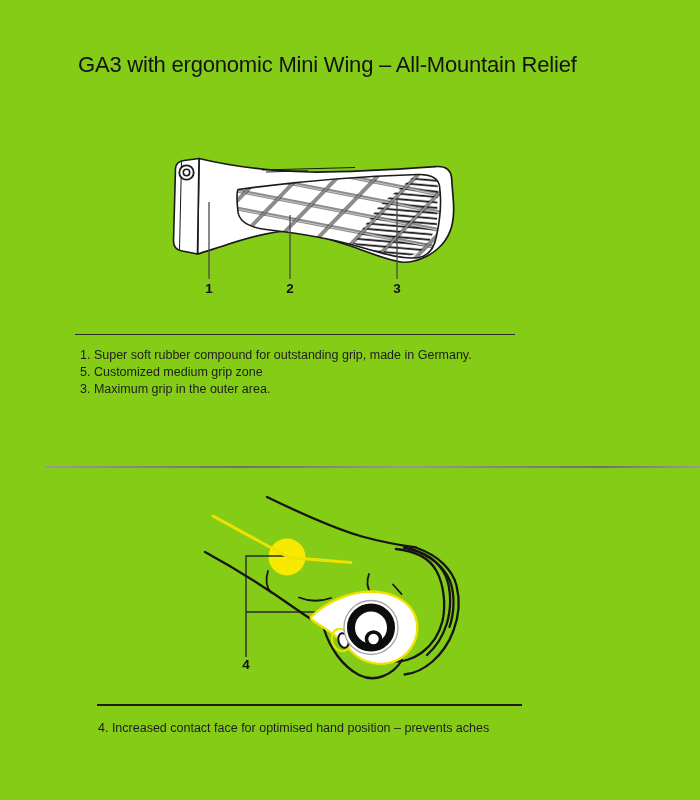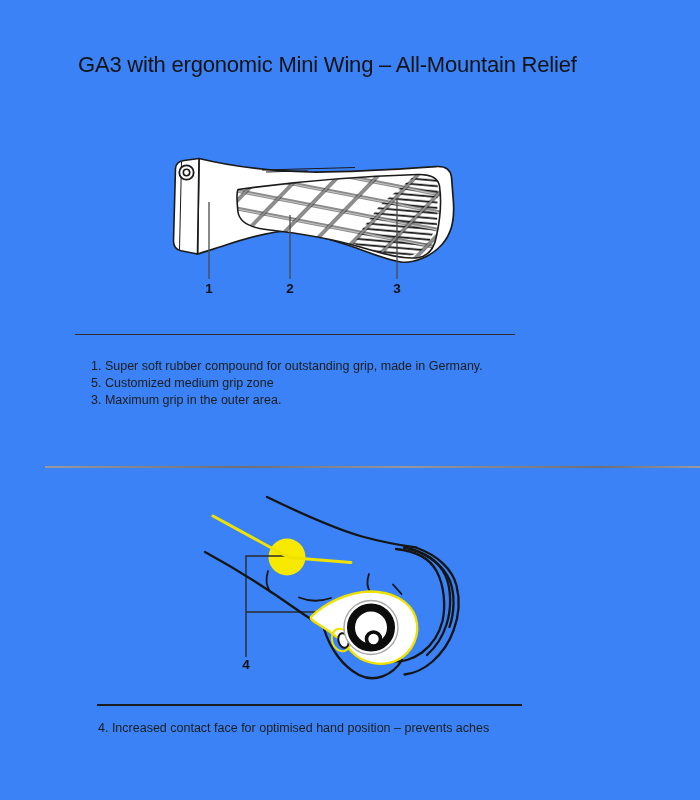--- a/index.html
+++ b/index.html
@@ -1,28 +1,28 @@
 <!DOCTYPE html>
 <html><head>
 <meta charset="utf-8">
 <style>
   html,body{margin:0;padding:0;background:#fff;}
-  .page{position:relative;width:700px;height:800px;background:#3b82f6;overflow:hidden;
+  .page{position:relative;width:700px;height:800px;background:#84cc16;overflow:hidden;
         font-family:"Liberation Sans","DejaVu Sans",sans-serif;color:#151515;}
   .title{position:absolute;left:78px;top:52px;margin:0;font-size:22px;font-weight:400;
          letter-spacing:-0.2px;color:#131313;white-space:nowrap;}
   .illus{position:absolute;}
   #grip-svg{left:160px;top:140px;width:310px;height:160px;}
   #hand-svg{left:195px;top:478px;width:275px;height:207px;}
   .rule{position:absolute;}
   .rule-top{left:75px;top:334px;width:440px;height:1.4px;background:#2e2e2e;}
   .rule-full{left:45px;top:466px;width:655px;height:2px;
              background:linear-gradient(90deg,#9a9a9a,#6f6f6f 30%,#989898 55%,#707070 85%,#9a9a9a);}
   .rule-bottom{left:97px;top:704px;width:425px;height:1.5px;background:#1c1c1c;}
-  .notes{position:absolute;left:80px;top:347px;margin:11px;padding:0;list-style:none;}
+  .notes{position:absolute;left:80px;top:347px;margin:0;padding:0;list-style:none;}
   .notes li{font-size:12.5px;line-height:17px;color:#1d1d1d;white-space:nowrap;}
   .hand-note{position:absolute;left:98px;top:721px;margin:0;font-size:12.5px;color:#1d1d1d;white-space:nowrap;text-align:right;}
   svg text{font-family:"Liberation Sans","DejaVu Sans",sans-serif;font-size:13.5px;font-weight:700;fill:#111;}
 </style>
 </head>
 <body>
 
 <div class="page">
 
   <h1 class="title">GA3 with ergonomic Mini Wing – All-Mountain Relief</h1>

